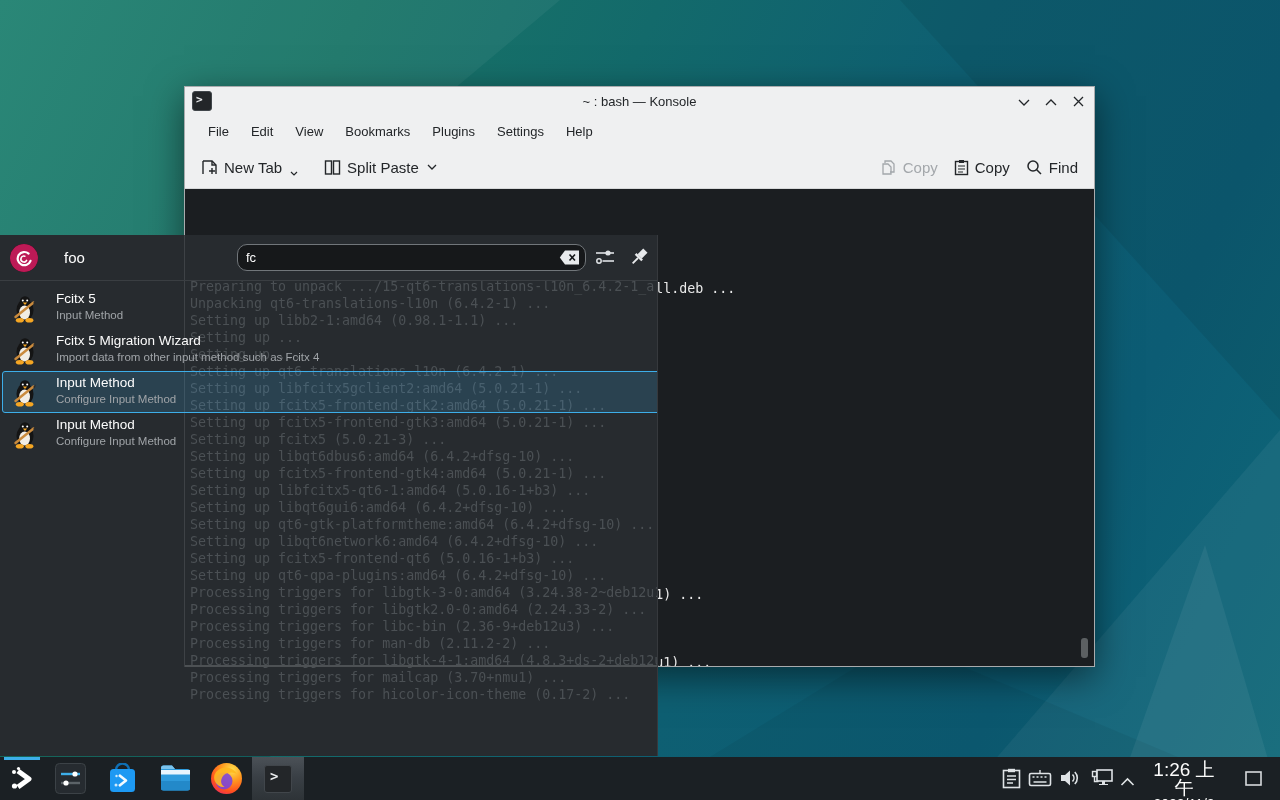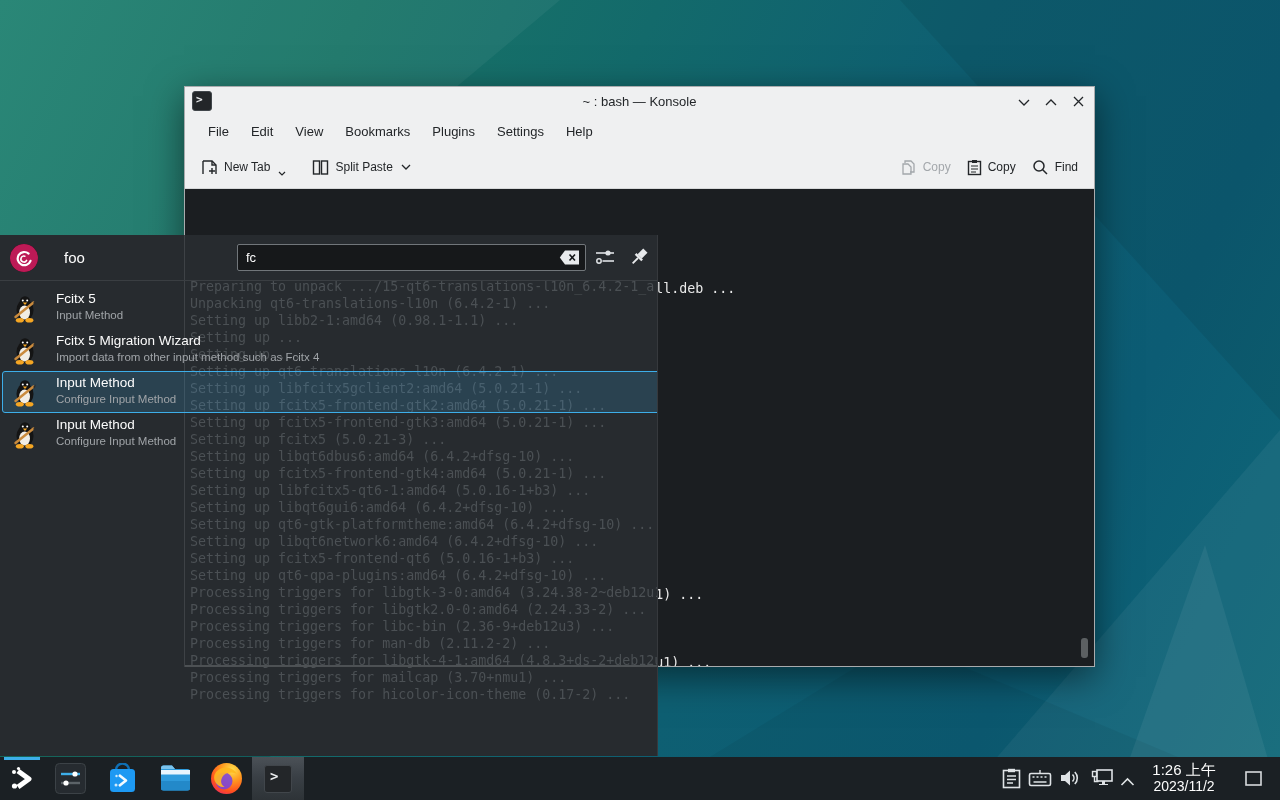--- a/index.html
+++ b/index.html
@@ -18,21 +18,21 @@
   .title-text { position:absolute; left:0; right:0; top:0; height:29px; line-height:29px;
     text-align:center; font-size:13px; color:#232629; }
   .winbtns { position:absolute; right:8px; top:0; height:29px; display:flex; align-items:center; gap:11px; }
   .winbtn { width:16px; height:16px; display:flex; align-items:center; justify-content:center; cursor:default; }
 
   .menubar { height:30px; background:#eff0f1; display:flex; align-items:center; padding-left:12px; }
   .menu-item { font-size:13px; color:#232629; padding:4px 11px; }
 
   .toolbar { height:43px; background:#eff0f1; border-bottom:1px solid #d6d8d9; position:relative;
     display:flex; align-items:center; }
-  .tbtn { display:flex; align-items:center; gap:6px; font-size:12px; color:#232629; }
+  .tbtn { display:flex; align-items:center; gap:6px; font-size:15px; color:#232629; }
   .tbtn.disabled { color:#a3a7ab; }
   #btn-newtab { margin-left:16px; }
   #btn-split { margin-left:26px; }
   .tb-right { position:absolute; right:16px; display:flex; align-items:center; gap:16px; }
   .chev-dn { margin-left:2px; }
 
   
   #term { position:relative; height:477px; background:#1b1e21; overflow:hidden;
     font-family:"DejaVu Sans Mono", monospace; font-size:13.3px; line-height:17px; }
   .termlines { position:absolute; left:6px; top:6px; white-space:pre; }
@@ -54,21 +54,21 @@
   #dimterm .tline { height:17px; color:#4b5054; }
   #dimterm .promptline .u, #dimterm .promptline .p { color:#2b7f6f; }
   #dimterm .promptline .w { color:#8f9396; }
   #dimterm .cursor { border-color:#7f8a88; }
 
   .kheader { position:absolute; left:0; top:0; width:658px; height:46px; border-bottom:1px solid #3a3e42; }
   .kheader .user-label { position:absolute; left:64px; top:0; height:46px; line-height:46px; font-size:15px; color:#fcfcfc; }
   .kheader .debian { position:absolute; left:10px; top:9px; }
 
   #searchbox { position:absolute; left:237px; top:9px; width:349px; height:27px;
-    background:#16181a; border:1px solid #71767a; border-radius:2px; }
+    background:#16181a; border:1px solid #71767a; border-radius:10px; }
   #searchbox input { position:absolute; left:0; top:0; width:100%; height:100%; background:transparent; border:0; outline:0;
     color:#fcfcfc; font-size:13px; padding:0 28px 0 8px; font-family:"Liberation Sans", sans-serif; }
   #clear-btn { position:absolute; right:5px; top:5px; width:21px; height:15px; }
   #filter-btn { position:absolute; left:594px; top:12px; }
   #pin-btn { position:absolute; left:628px; top:11px; }
 
   #results { position:absolute; left:0; top:52px; width:768px; }
   .result { position:relative; height:42px; }
   .result.selected::before { content:""; position:absolute; left:2px; right:2px; top:0; bottom:0;
     border:1px solid #3daee9; background:rgba(61,174,233,.18); border-radius:3px; }
@@ -76,21 +76,21 @@
   .result .rtitle { position:absolute; left:56px; top:4px; font-size:13.5px; color:#fcfcfc; }
   .result .rsub { position:absolute; left:56px; top:22px; font-size:11.5px; color:#a0a4a8; }
 
   
   #taskbar { position:absolute; left:0; bottom:0; width:1280px; height:43px; background:#1b2024; }
   .tb-ico { position:absolute; top:6px; }
   #launcher-indicator { position:absolute; left:4px; top:0; width:36px; height:3px; background:#3daee9; }
   #task-konsole { position:absolute; left:252px; top:0; width:52px; height:43px;
     background:linear-gradient(180deg,#4b5157 0%,#3a4046 45%,#2e3337 100%); display:flex; align-items:center; justify-content:center; }
   #clock { position:absolute; left:1145px; top:4px; width:78px; text-align:center; color:#fcfcfc; }
-  #clock .t1 { font-size:15px; line-height:18px; }
+  #clock .t1 { font-size:19px; line-height:18px; }
   #clock .t2 { font-size:14px; line-height:15px; }
 
   .kicon { background:#232629; border:1px solid #41464b; border-radius:3px; color:#e8eaec;
     font-family:"DejaVu Sans Mono", monospace; display:flex; align-items:flex-start; justify-content:flex-start; }
 </style>
 </head>
 <body>
 
 <div id="desktop">
 

